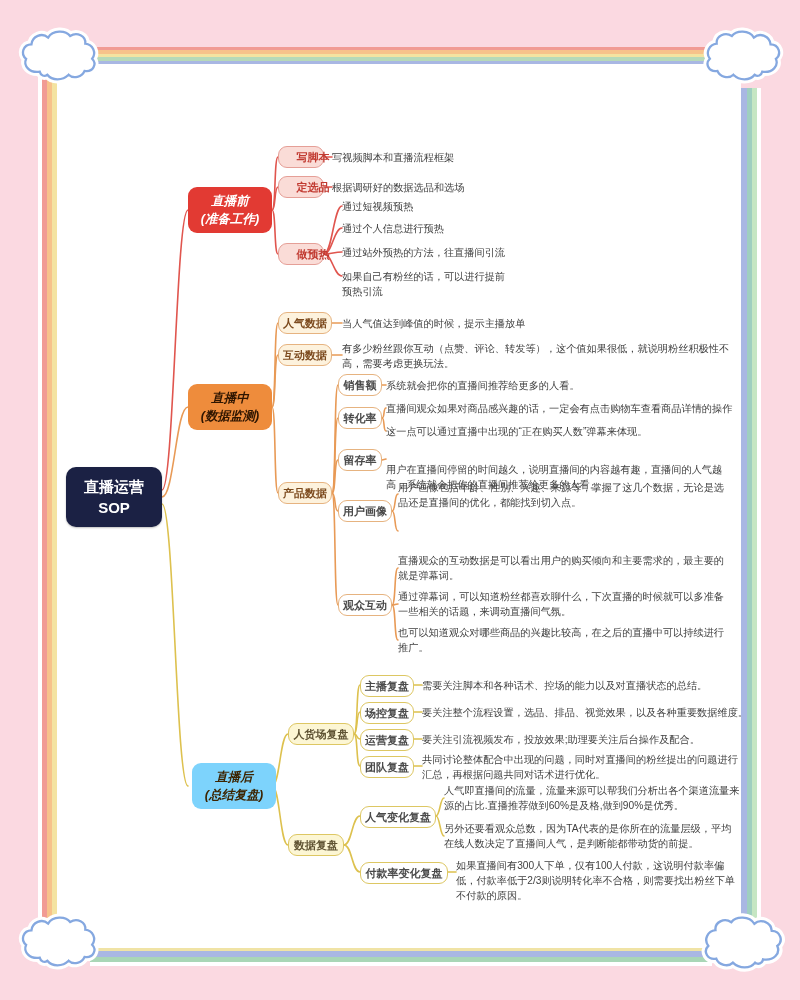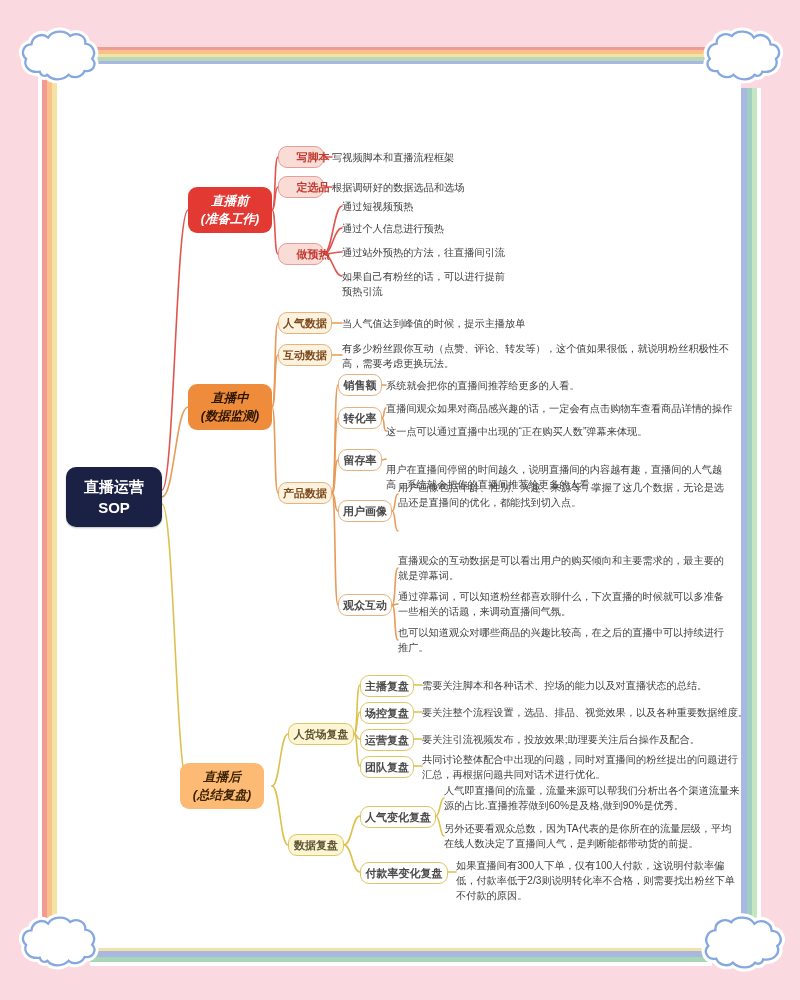--- a/index.html
+++ b/index.html
@@ -25,21 +25,21 @@
   .lr path{stroke:#e0554e;}
   .lo path{stroke:#e89a56;}
   .ly path{stroke:#ddc14e;}
   .node{position:absolute;box-sizing:border-box;display:flex;align-items:center;justify-content:center;
     text-align:center;font-weight:bold;white-space:pre-line;}
   .root{left:66px;top:467px;width:96px;height:60px;background:#1b2144;color:#ffffff;
     border-radius:10px;font-size:15px;line-height:1.4;box-shadow:0 1px 2px rgba(0,0,0,.25);}
   .main{width:84px;height:46px;border-radius:9px;font-size:12.5px;line-height:1.45;font-style:italic;}
   .main1{left:188px;top:187px;background:#e23a33;color:#ffffff;}
   .main2{left:188px;top:384px;background:#ee8c3c;color:#2e1500;}
-  .main3{left:180px;top:763px;background:#fdba74;color:#3d2400;}
+  .main3{left:192px;top:763px;background:#7dd3fc;color:#3d2400;}
   .chip{height:22px;border-radius:9px;font-size:11px;border:1.5px solid;background:#fff;white-space:nowrap;}
   .cp{background:#fadcd7;border-color:#e59f97;color:#c13a31;padding-left:24px;}
   .co{background:#fdf2dd;border-color:#e6b380;color:#7c4a1e;}
   .cow{background:#ffffff;border-color:#e6b380;color:#4a4a4a;}
   .cy2{background:#fcf6d4;border-color:#ddc763;color:#5f5333;}
   .cyw{background:#ffffff;border-color:#ddc763;color:#4a4a4a;}
   .leaf{position:absolute;font-size:10.2px;line-height:15px;color:#3f3f3f;}
   .nw{white-space:nowrap;}
 </style>
 </head>

